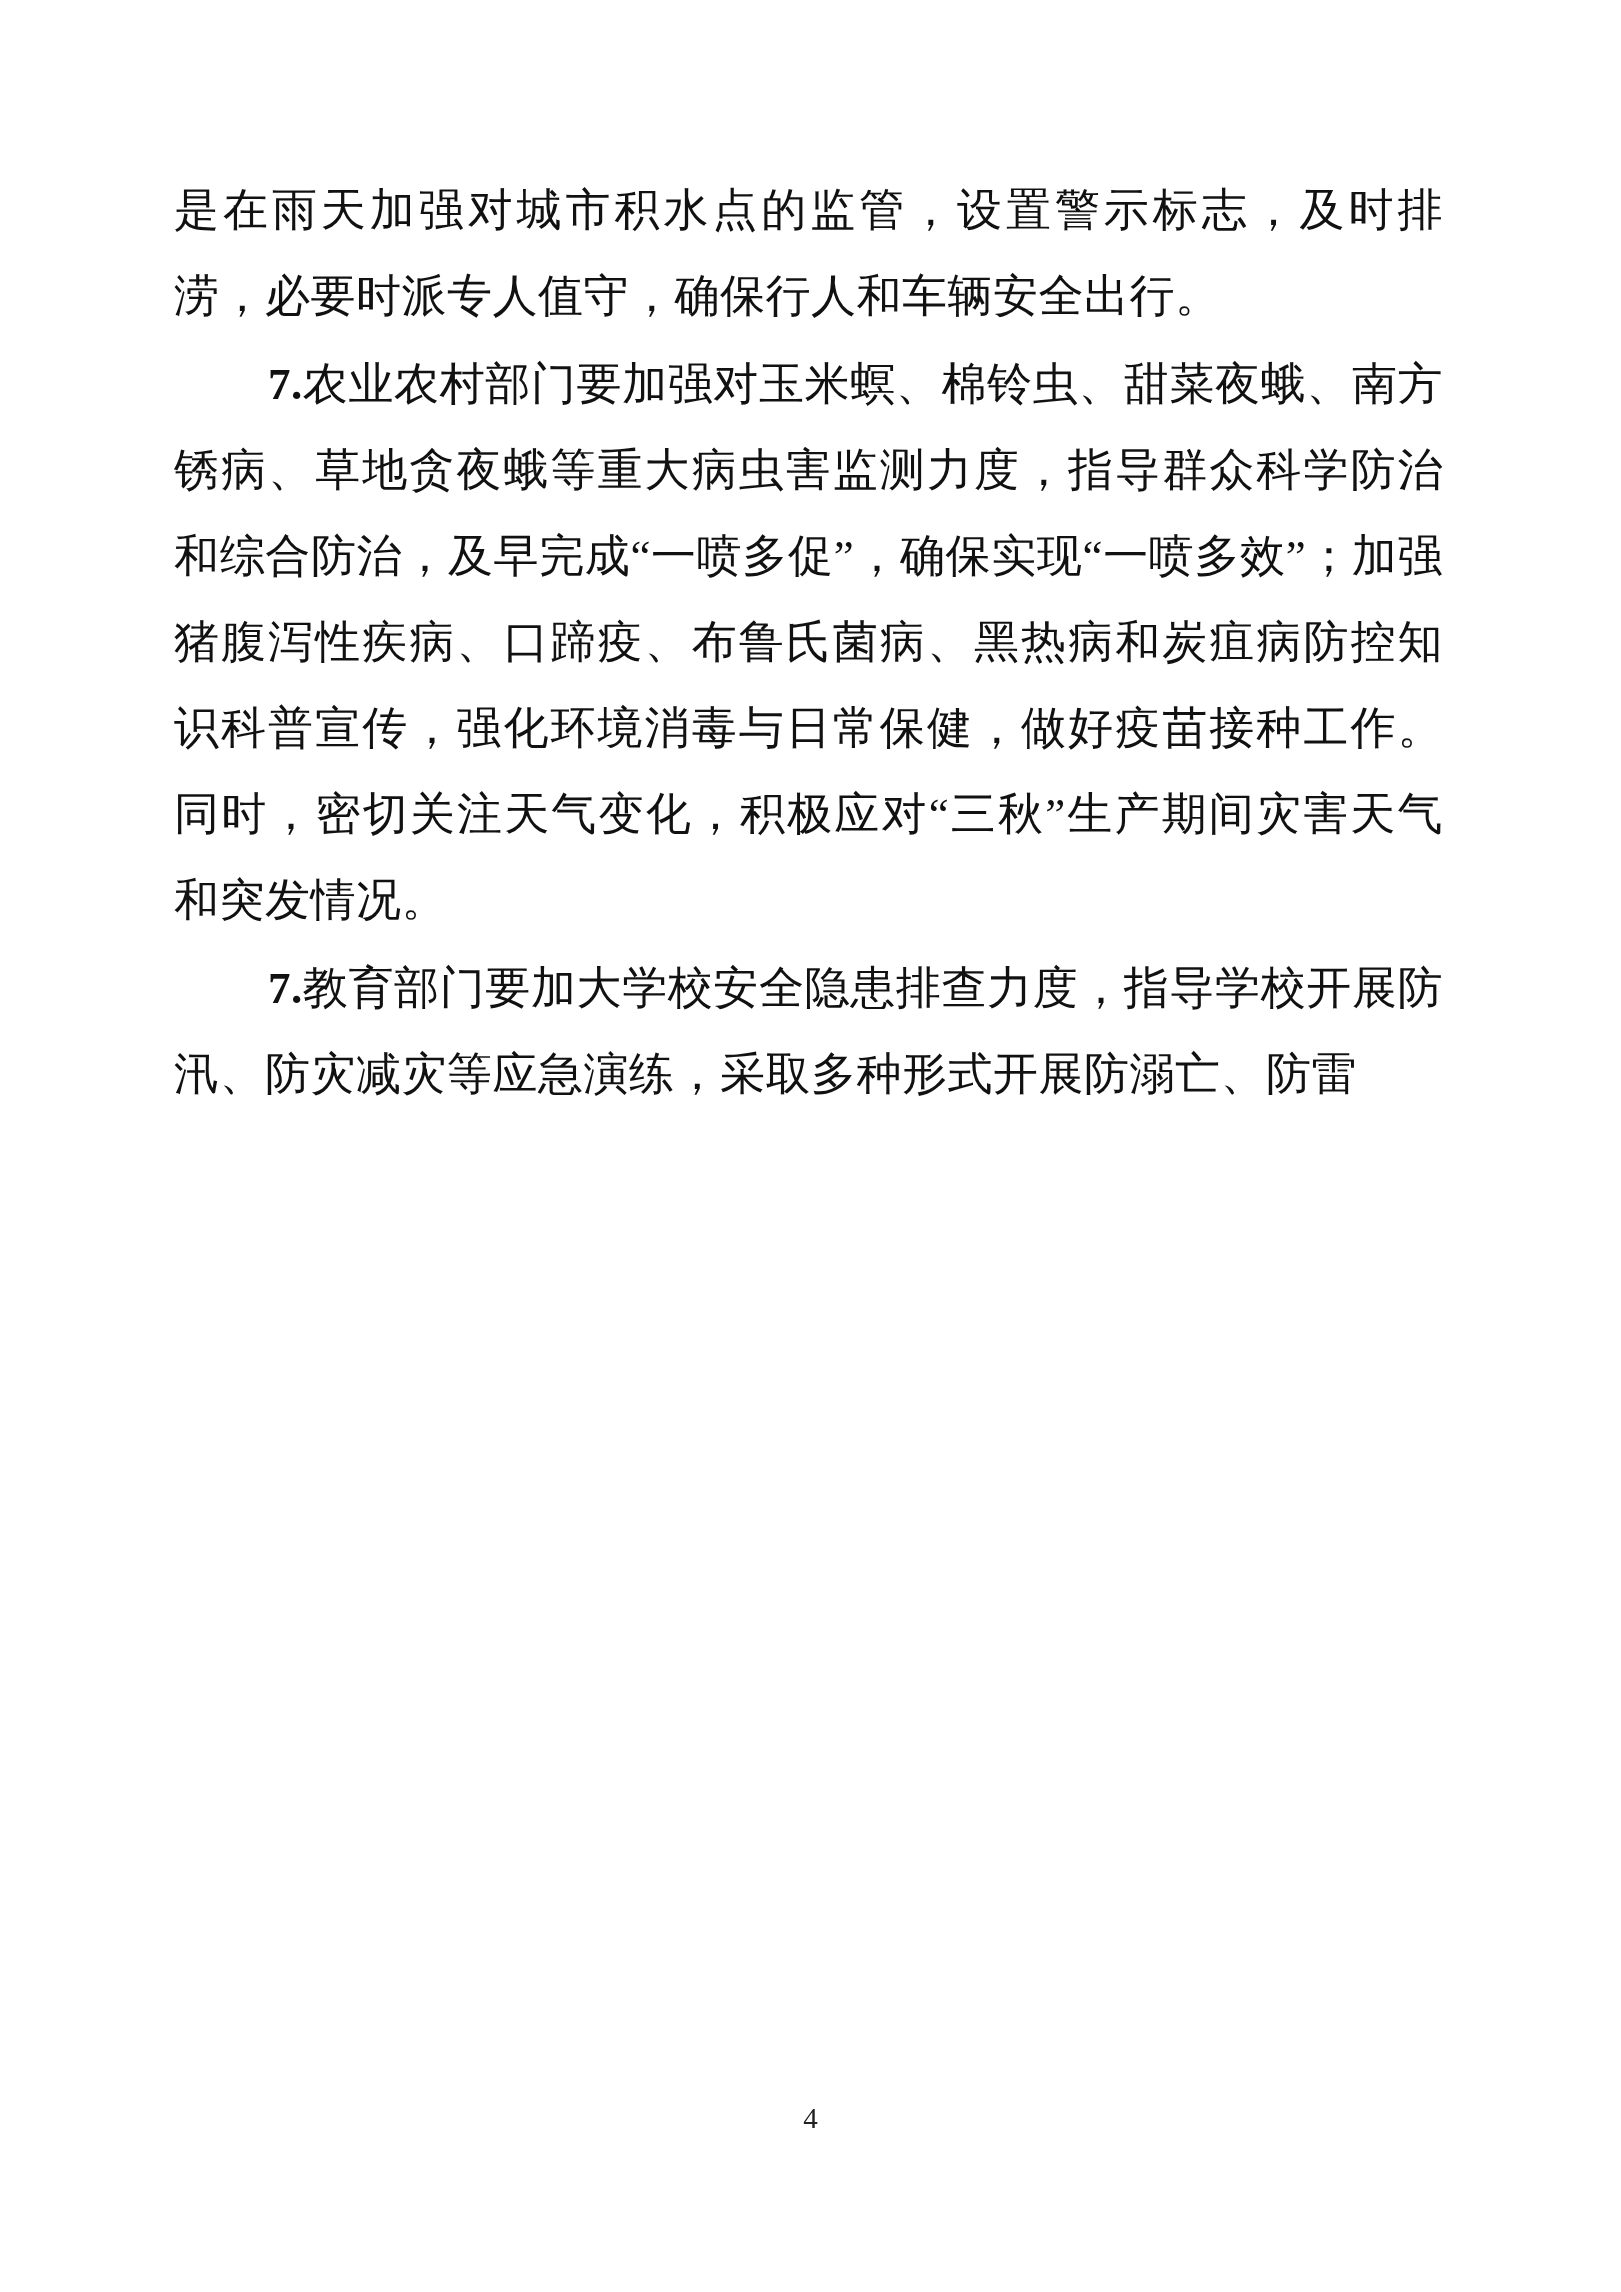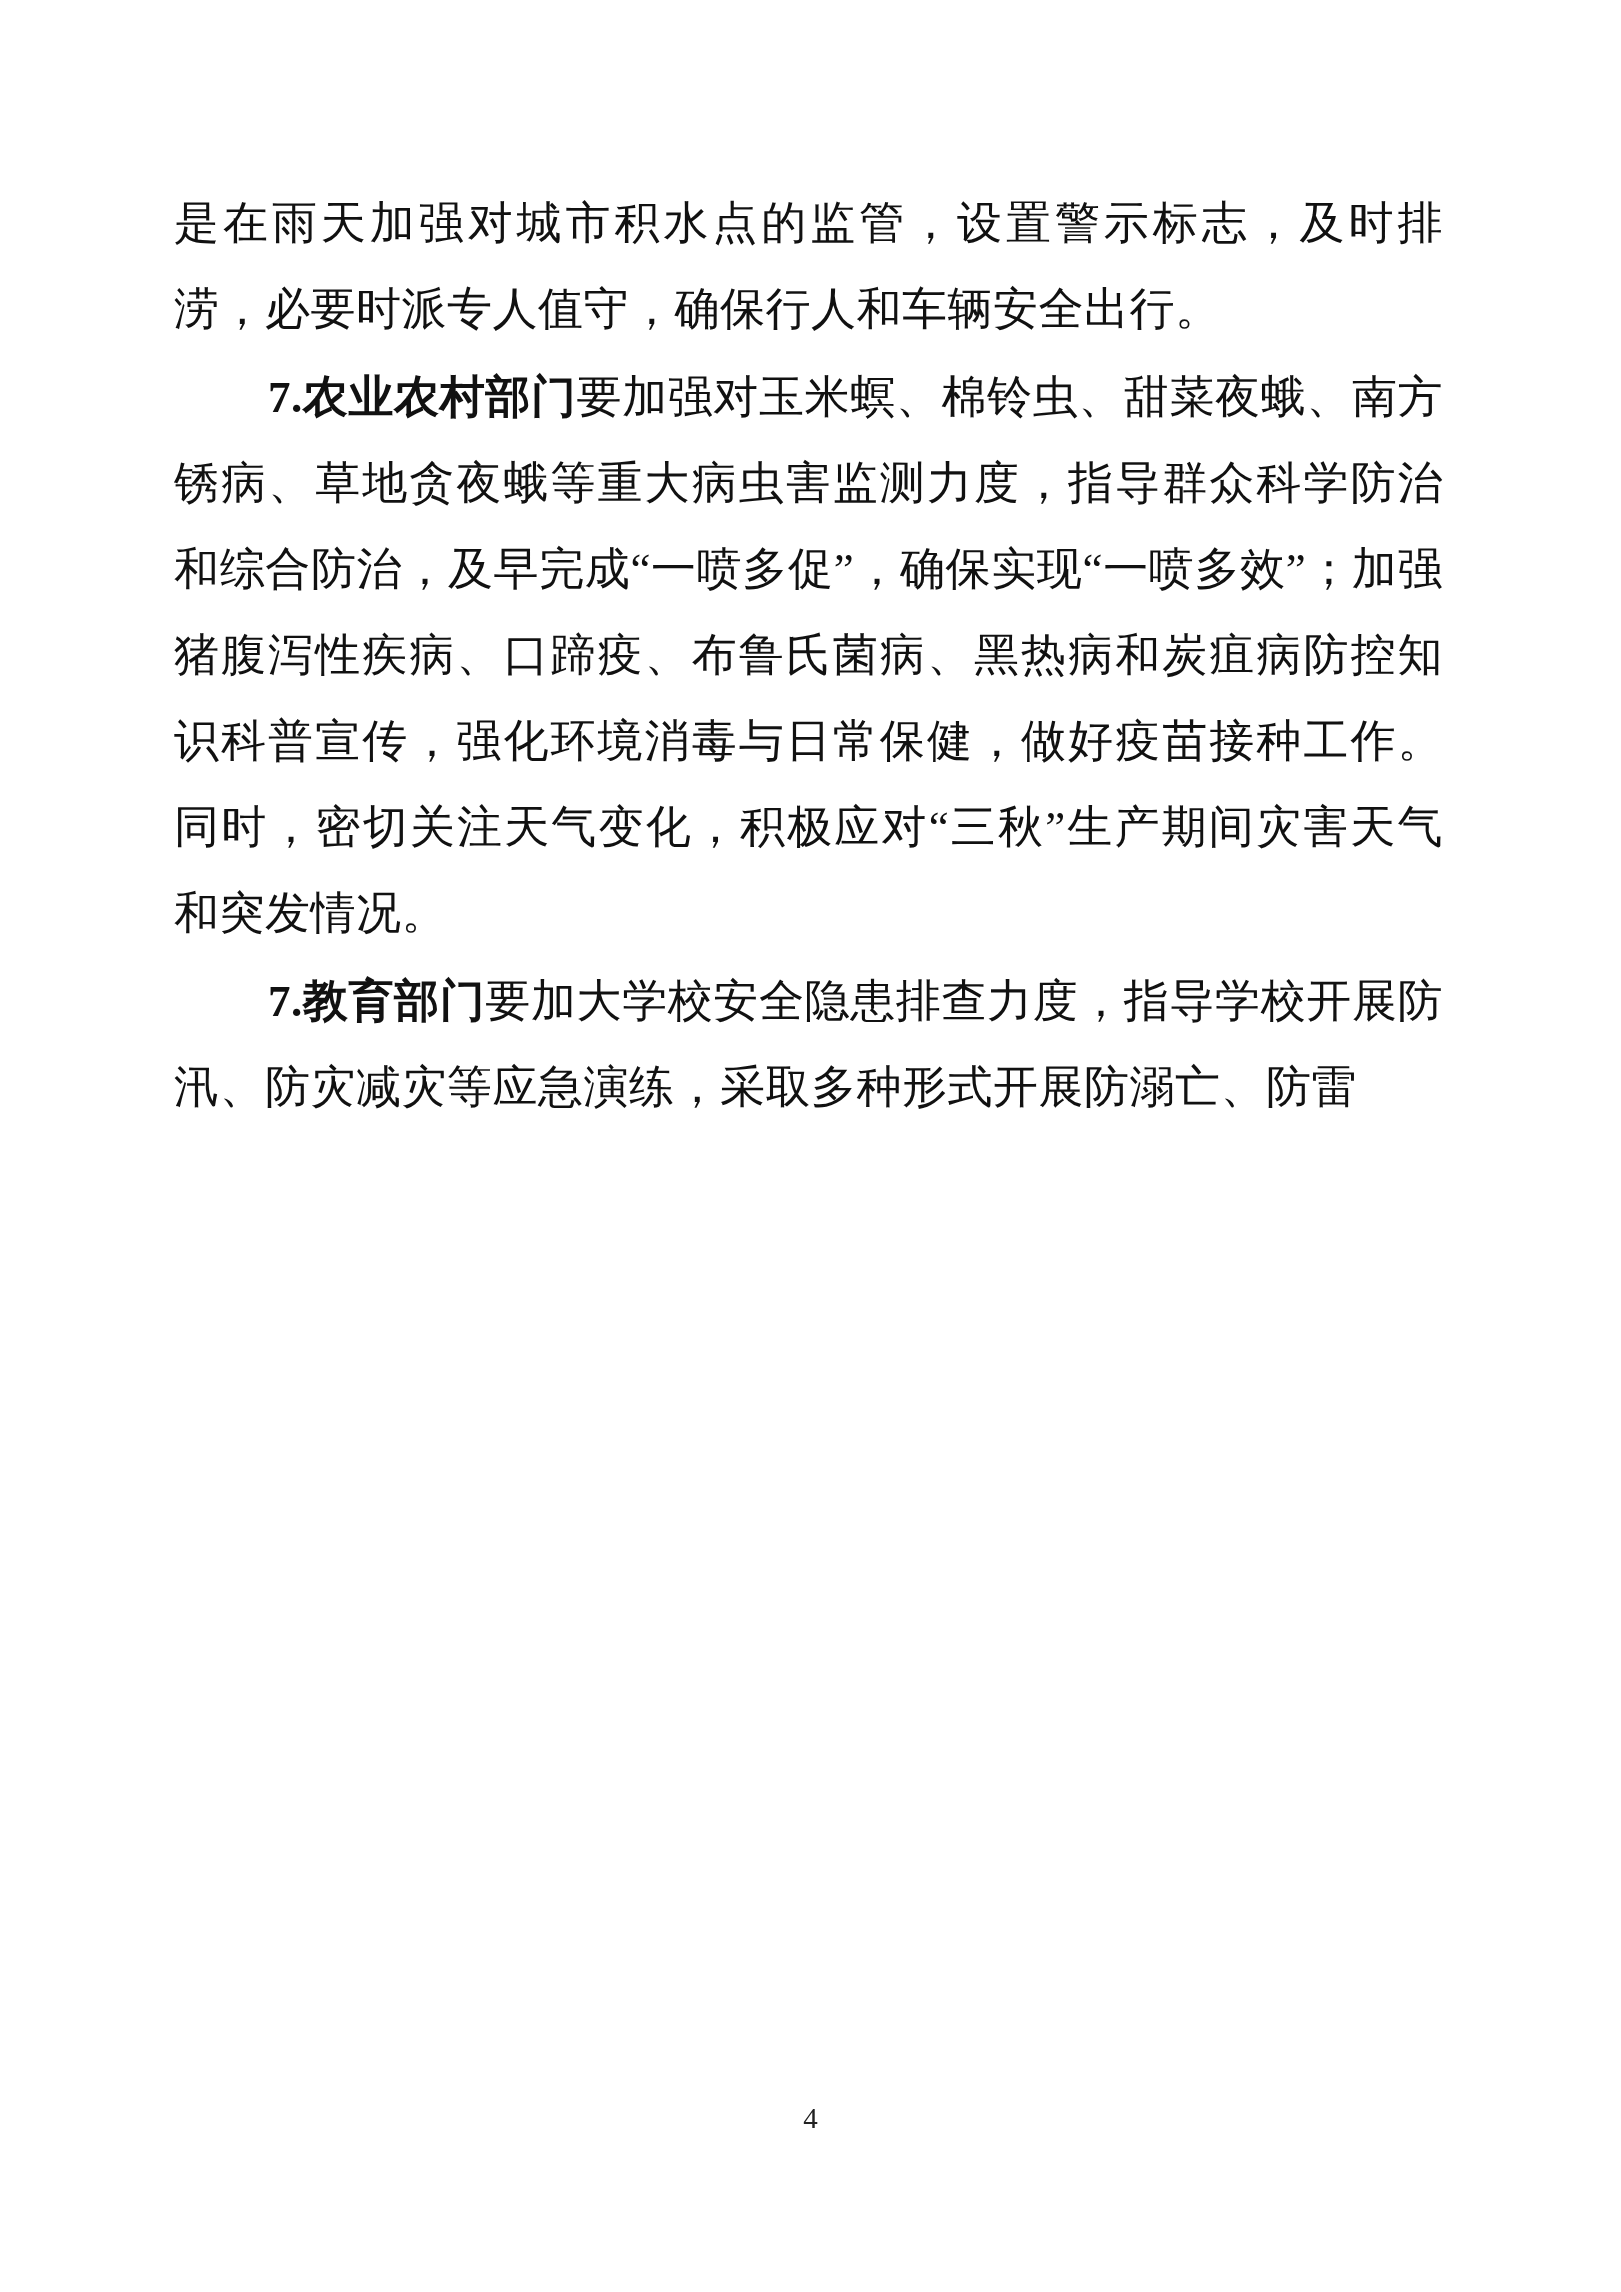--- a/index.html
+++ b/index.html
@@ -14,39 +14,39 @@
     position: relative;
     width: 1621px;
     height: 2293px;
     background: #ffffff;
     overflow: hidden;
     box-sizing: border-box;
   }
   .content {
     position: absolute;
     left: 174px;
-    top: 180px;
+    top: 167px;
     width: 1269px;
   }
   .para {
     margin: 0 0 2px 0;
     font-size: 45px;
     line-height: 86px;
     color: #111111;
     text-align: justify;
     text-justify: inter-ideograph;
     letter-spacing: 0.5px;
     font-family: "Liberation Serif", "DejaVu Serif", serif;
     font-weight: 400;
   }
   .para.indent {
     text-indent: 94px;
   }
   .para .lead {
-    font-weight: 700;
+    font-weight: 400;
     letter-spacing: 0.5px;
   }
   .para .num {
     font-weight: 700;
     font-family: "Liberation Serif", "DejaVu Serif", serif;
   }
   .page-number {
     position: absolute;
     left: 0;
     right: 0;

